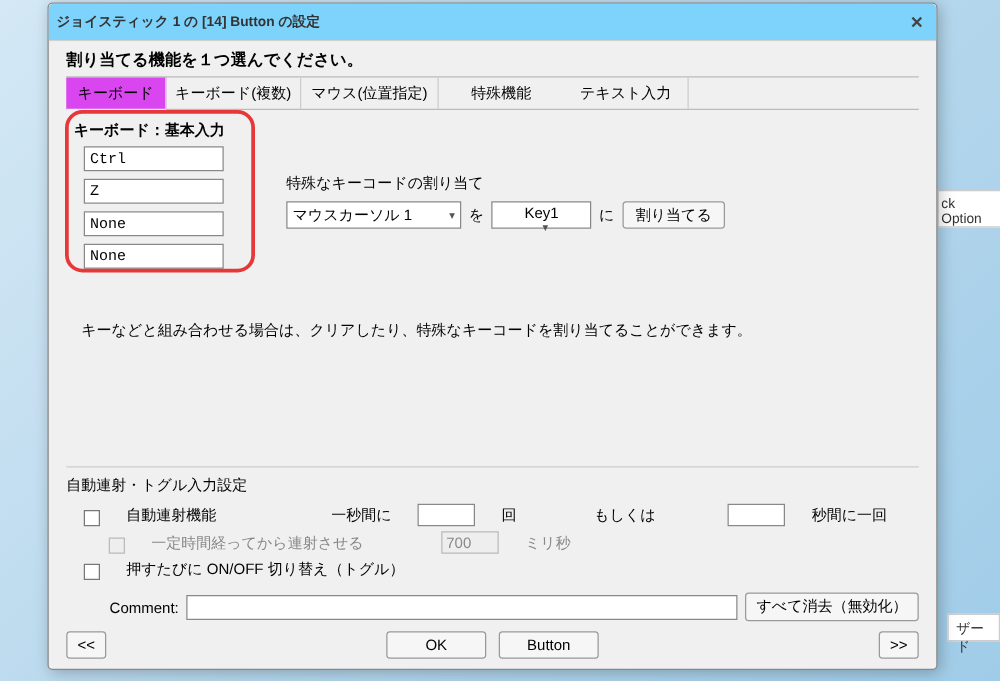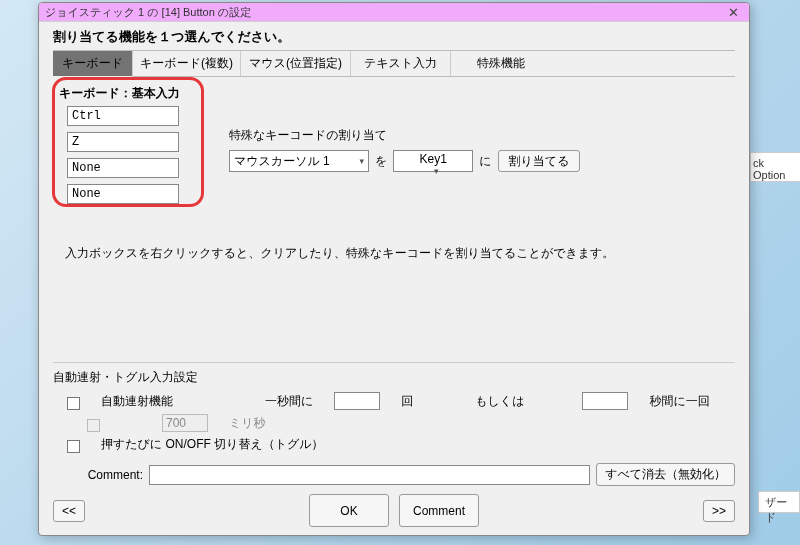--- a/index.html
+++ b/index.html
@@ -52,22 +52,23 @@
     flex-direction: column;
   }
   .titlebar {
     height: 34px;
     border-bottom: 1px solid #d0d0d0;
     display: flex;
     align-items: center;
     padding: 0 6px;
     font-size: 11px;
     color: #333;
-    background: #f0abfc;
+    background: #7dd3fc;
     border-radius: 4px 4px 0 0;
+    font-weight: bold;
   }
   .titlebar .title { flex: 1; }
   .close-x { font-size: 13px; color: #444; cursor: pointer; padding: 0 4px; }
   .content {
     padding: 6px 14px 8px 14px;
     flex: 1;
     position: relative;
   }
   .heading { font-weight: bold; font-size: 13px; margin: 0 0 4px 0; }
   .tabs {
@@ -81,21 +82,21 @@
     font-size: 12px;
     border-right: 1px solid #ccc;
     cursor: pointer;
   }
   .tab.t0 { flex: 0 0 80px; }
   .tab.t1 { flex: 0 0 108px; }
   .tab.t2 { flex: 0 0 86px; }
   .tab.t3 { flex: 0 0 110px; }
   .tab.t4 { flex: 0 0 100px; }
   .tab.t5 { flex: 0 0 100px; border-right: none; }
-  .tab.active { background: #737373; border-bottom: 1px solid #f0f0f0; margin-bottom: -1px; font-weight: normal; }
+  .tab.active { background: #d946ef; border-bottom: 1px solid #f0f0f0; margin-bottom: -1px; font-weight: normal; }
   
   .highlight-box {
     position: absolute;
     left: 13px;
     top: 55px;
     width: 152px;
     height: 130px;
     border: 3px solid #e63838;
     border-radius: 14px;
     pointer-events: none;
@@ -213,21 +214,21 @@
     height: 22px;
     border-radius: 3px;
     font-size: 12px;
     cursor: pointer;
     display:inline-flex; align-items:center; justify-content:center;
   }
   .ok-btn, .cancel-btn {
     border: 1px solid #999;
     background: #f6f6f6;
     width: 80px;
-    height: 33px;
+    height: 22px;
     border-radius: 3px;
     font-size: 12px;
     cursor: pointer;
     display:inline-flex; align-items:center; justify-content:center;
   }
 </style>
 </head>
 <body>
 
 <div class="bg-bar"><span>ck  Option</span></div>
@@ -238,22 +239,22 @@
     <span class="title">ジョイスティック 1 の [14] Button の設定</span>
     <span class="close-x">✕</span>
   </div>
   <div class="content">
     <div class="heading">割り当てる機能を１つ選んでください。</div>
 
     <div class="tabs">
       <div class="tab t0 active">キーボード</div>
       <div class="tab t1">キーボード(複数)</div>
       <div class="tab t3">マウス(位置指定)</div>
+      <div class="tab t5">特殊機能</div>
       <div class="tab t4">テキスト入力</div>
-      <div class="tab t5">特殊機能</div>
     </div>
 
     <div class="section-label">キーボード：基本入力</div>
     <div class="key-inputs">
       <input type="text" value="Ctrl" style="">
       <input type="text" value="Z" style="">
       <input type="text" value="None" style="">
       <input type="text" value="None" style="">
     </div>
 
@@ -270,59 +271,60 @@
         <div class="select-box sel2">
           <span>Key1</span>
           <span class="chev">▾</span>
         </div>
         <span>に</span>
         <div class="btn">割り当てる</div>
       </div>
     </div>
 
     <div class="help-text">
-      <p>入力ボックスを右クリックすると、クリアしたり、特殊なキーコードを割り当てることができます。</p>
+      <p>キーなどと組み合わせる場合は、クリアしたり、特殊なキーコードを割り当てることができます。</p>
     </div>
 
     <div class="autofire">
       <div class="af-title">自動連射・トグル入力設定</div>
       <div class="af-row">
         <span class="checkbox"></span>
         <span>自動連射機能</span>
         <span style="width:50px"></span>
         <span>一秒間に</span>
         <input class="num-input" style="">
         <span>回</span>
         <span style="width:20px"></span>
         <span>もしくは</span>
         <span style="width:16px"></span>
         <input class="num-input" style="">
         <span>秒間に一回</span>
       </div>
       <div class="af-row indent">
         <span class="checkbox" style="border-color:#bbb;background:#eee"></span>
+        <span>一定時間経ってから連射させる</span>
         <span style="width:20px"></span>
         <input class="num-input disabled" value="700" style="">
         <span>ミリ秒</span>
       </div>
       <div class="af-row">
         <span class="checkbox"></span>
         <span>押すたびに ON/OFF 切り替え（トグル）</span>
       </div>
     </div>
 
     <div class="comment-row">
       <span class="clabel">Comment:</span>
       <input type="text" value="" style="">
       <div class="reset-btn">すべて消去（無効化）</div>
     </div>
 
     <div class="bottom-buttons">
       <div class="nav-btn">&lt;&lt;</div>
       <div class="spacer"></div>
       <div class="ok-btn">OK</div>
-      <div class="cancel-btn">Comment</div>
+      <div class="cancel-btn">Button</div>
       <div class="spacer"></div>
       <div class="nav-btn">&gt;&gt;</div>
     </div>
 
   </div>
 </div>
 
 </body></html>

